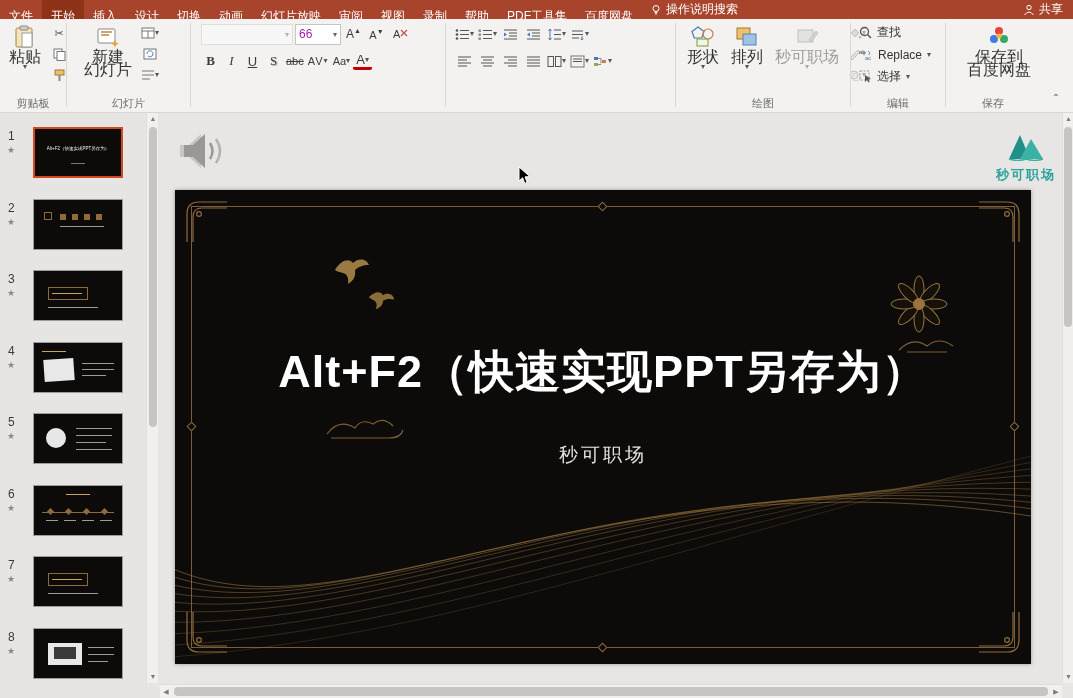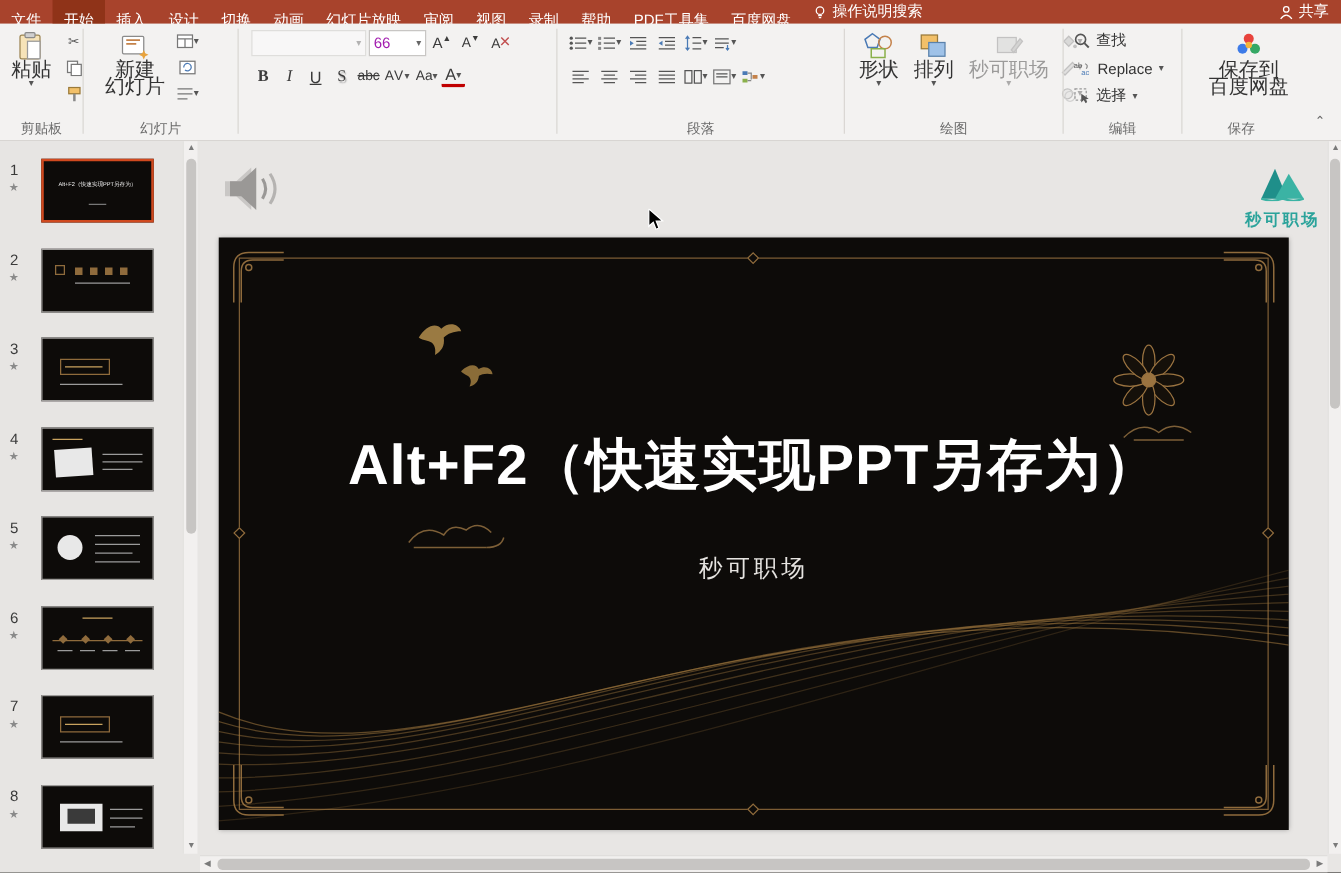--- a/index.html
+++ b/index.html
@@ -327,21 +327,20 @@
             <svg width="15" height="13" viewBox="0 0 15 13">
                 <rect x="1" y="2" width="4" height="3" fill="#4a7ab5"></rect>
                 <rect x="1" y="8" width="4" height="3" fill="#8ab04a"></rect>
                 <rect x="9" y="5" width="4" height="3" fill="#c4824a"></rect>
                 <path d="M5 3.5 h3 v5 M5 9.5 h3" stroke="#888" fill="none"></path>
               </svg>
               <span class="dArrow">▾</span>
           </div>
         </div>
       </div>
-      <div class="glabel">段落</div>
     </div>
     <div class="gsep" style="left:675px;"></div>
 
     <div class="rgroup" style="left:676px;width:174px;">
       <div class="gbody" style="padding-left:6px;">
         <div class="bigbtn">
           <span class="bicon">
             <svg width="24" height="22" viewBox="0 0 24 22">
                 <path d="M7 1 L13 5.5 L10.7 12 L3.3 12 L1 5.5 Z" fill="none" stroke="#4a7ab5" stroke-width="1.2"></path>
                 <circle cx="17" cy="8" r="5" fill="none" stroke="#c4824a" stroke-width="1.2"></circle>

